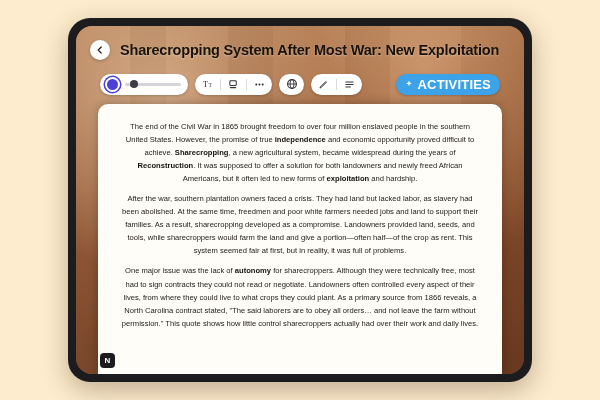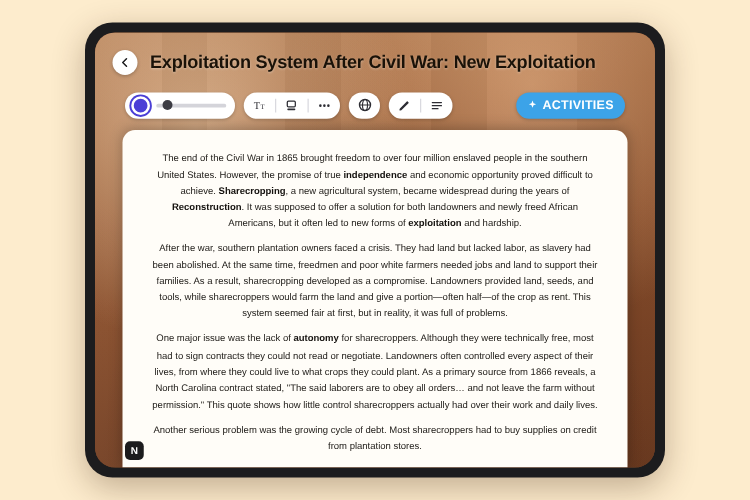--- a/index.html
+++ b/index.html
@@ -147,21 +147,21 @@
   .tool-sep {
     width: 1px; height: 11px; background: #d9d9df; flex: none;
   }
   .activities-pill {
     display: flex; align-items: center; gap: 4px;
     background: #3ca3e8;
     color: #ffffff;
     height: 21px;
     border-radius: 12px;
     padding: 0 9px;
-    font-size: 10px;
+    font-size: 13px;
     font-weight: bold;
     letter-spacing: 0.2px;
     box-shadow: 0 1px 3px rgba(0,0,0,0.22);
     cursor: pointer;
     margin-left: auto;
   }
   .activities-pill svg { display: block; }
 
   
   .page-sheet {
@@ -213,21 +213,21 @@
     <div class="bg-photo"></div>
 
     <div class="header-row">
       <div class="back-button">
         <span>
           <svg width="8" height="8" viewBox="0 0 8 8">
               <path d="M5.2 1 2.2 4l3 3" fill="none" stroke="#1c1c1e" stroke-width="1.2" stroke-linecap="round" stroke-linejoin="round"></path>
             </svg>
         </span>
       </div>
-      <div class="doc-title">Exploitation System After Civil War: New Exploitation</div>
+      <div class="doc-title">Sharecropping System After Most War: New Exploitation</div>
     </div>
 
     <div class="toolbar-row">
 
       <div class="tool-group pen-group">
         <span class="pen-dot"></span>
         <span class="pen-slider">
             <span class="knob"></span>
           </span>
       </div>
@@ -288,20 +288,19 @@
         </span>
         <span>ACTIVITIES</span>
       </div>
     </div>
 
     <div class="page-sheet">
       <div class="page-body" id="page-body">
           <p><span>The end of the Civil War in 1865 brought freedom to over four million enslaved people in the southern United States. However, the promise of true </span><b>independence</b><span> and economic opportunity proved difficult to achieve. </span><b>Sharecropping</b><span>, a new agricultural system, became widespread during the years of </span><b>Reconstruction</b><span>. It was supposed to offer a solution for both landowners and newly freed African Americans, but it often led to new forms of </span><b>exploitation</b><span> and hardship.</span></p>
           <p><span>After the war, southern plantation owners faced a crisis. They had land but lacked labor, as slavery had been abolished. At the same time, freedmen and poor white farmers needed jobs and land to support their families. As a result, sharecropping developed as a compromise. Landowners provided land, seeds, and tools, while sharecroppers would farm the land and give a portion—often half—of the crop as rent. This system seemed fair at first, but in reality, it was full of problems.</span></p>
           <p><span>One major issue was the lack of </span><b>autonomy</b><span> for sharecroppers. Although they were technically free, most had to sign contracts they could not read or negotiate. Landowners often controlled every aspect of their lives, from where they could live to what crops they could plant. As a primary source from 1866 reveals, a North Carolina contract stated, "The said laborers are to obey all orders… and not leave the farm without permission." This quote shows how little control sharecroppers actually had over their work and daily lives.</span></p>
-          <p><span>Another serious problem was the growing cycle of debt. Most sharecroppers had to buy supplies on credit from plantation stores.</span></p>
         </div>
     </div>
 
     <div class="corner-badge">N</div>
 
   </div>
 </div>
 
 </body></html>

